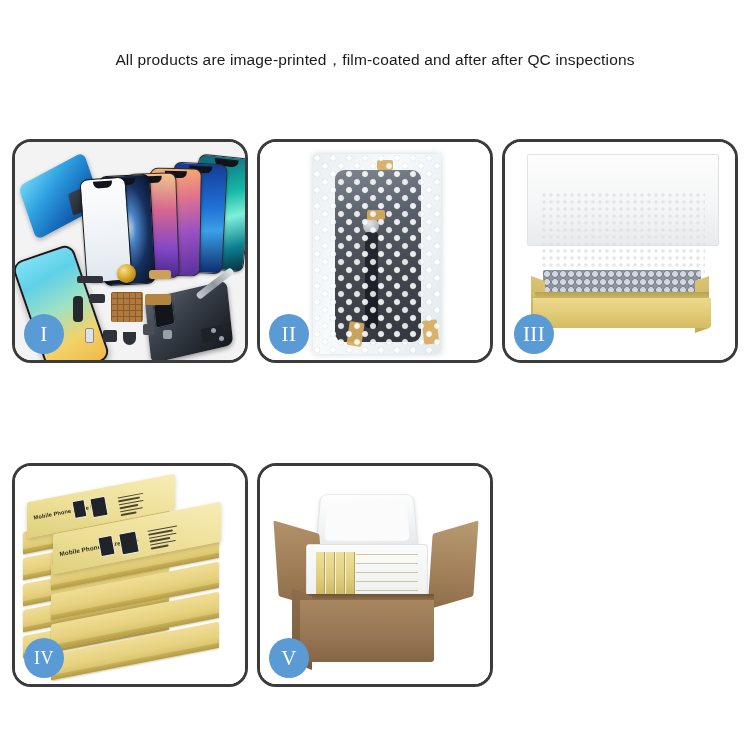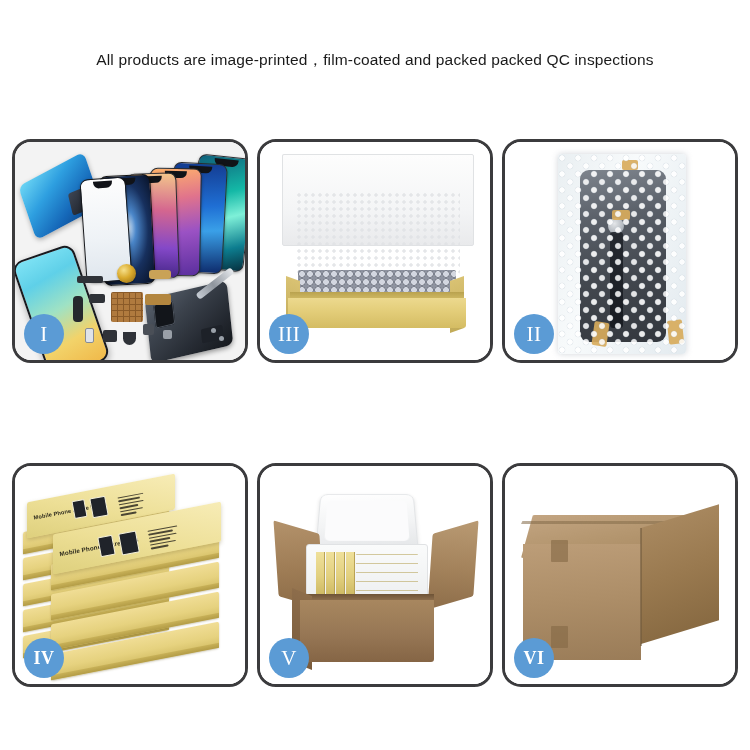--- a/index.html
+++ b/index.html
@@ -75,21 +75,21 @@
     border-radius: 50%;
     background: #5b9bd5;
     color: #ffffff;
     font-family: "Liberation Serif", serif;
     font-size: 21px;
     line-height: 40px;
     text-align: center;
     letter-spacing: 0.4px;
     z-index: 40;
   }
-  .badge.wide { font-size: 18px; font-weight: bold; }
+  .badge.wide { font-size: 18px; }
 
   
   .p1-bg { position:absolute; inset:0; background:#f3f3f3; }
 
   .phone-fan { position: absolute; left: 78px; top: 14px; width: 158px; height: 122px; }
   .fan-ph {
     position: absolute; border-radius: 8px; border: 1.5px solid #2a2c31;
     box-shadow: 0 1px 3px rgba(0,0,0,.35);
   }
   .fan-ph.f5 { width: 56px; height: 114px; left: 100px; top: 0px;
@@ -385,21 +385,21 @@
   .c6-tape.tp2 { left: 46px; top: 160px; width: 17px; height: 22px; }
   .c6-edge {
     position:absolute; left:135px; top:62px; width:2px; height:118px;
     background: rgba(110,88,58,.55);
   }
 </style>
 </head>
 <body>
 
 <div class="header">
-  <div class="page-subtitle">All products are image-printed，film-coated and packed packed QC inspections</div>
+  <div class="page-subtitle">All products are image-printed，film-coated and after after QC inspections</div>
 </div>
 
 <div class="panel-grid">
 
   <div class="panel">
     <div class="panel-photo">
       <div class="p1-bg"></div>
       <div class="tilt-blue"></div>
       <div class="phone-fan">
         <div class="fan-ph f5">
@@ -437,48 +437,48 @@
       <div class="prt pj"></div>
       <div class="screwdriver"></div>
       <div class="tiny-screw s1"></div>
       <div class="tiny-screw s2"></div>
     </div>
     <div class="badge">I</div>
   </div>
 
   <div class="panel">
     <div class="panel-photo">
+      <div class="p2-bg"></div>
+      <div class="bubble-bag">
+        <div class="screen-inside"></div>
+        <div class="flex-dot"></div>
+        <div class="flex-ribbon"></div>
+        <div class="tape t1"></div>
+        <div class="tape t2"></div>
+        <div class="tape t3"></div>
+        <div class="tape t4"></div>
+      </div>
+    </div>
+    <div class="badge">II</div>
+  </div>
+
+  <div class="panel">
+    <div class="panel-photo">
       <div class="p3-bg"></div>
       <div class="lid-flap-l"></div>
       <div class="lid-flap-r"></div>
       <div class="lid-back"></div>
       <div class="foam-sheet"></div>
       <div class="bubble-strip"></div>
       <div class="box-side-l"></div>
       <div class="box-side-r"></div>
       <div class="box-inner-lip"></div>
       <div class="box-front"></div>
     </div>
     <div class="badge">III</div>
-  </div>
-
-  <div class="panel">
-    <div class="panel-photo">
-      <div class="p2-bg"></div>
-      <div class="bubble-bag">
-        <div class="screen-inside"></div>
-        <div class="flex-dot"></div>
-        <div class="flex-ribbon"></div>
-        <div class="tape t1"></div>
-        <div class="tape t2"></div>
-        <div class="tape t3"></div>
-        <div class="tape t4"></div>
-      </div>
-    </div>
-    <div class="badge">II</div>
   </div>
 
   <div class="panel">
     <div class="panel-photo">
       <div class="p4-bg"></div>
       <div class="stack">
         <div class="sbox b5">
             <i class="edge"></i>
           </div>
         <div class="sbox b4">
@@ -551,27 +551,14 @@
         <div class="ybar" style="left:30px"></div>
         <div class="ytray"></div>
       </div>
       <div class="carton-rim"></div>
       <div class="carton-left"></div>
       <div class="carton-front"></div>
     </div>
     <div class="badge">V</div>
   </div>
 
-  <div class="panel">
-    <div class="panel-photo">
-      <div class="p6-bg"></div>
-      <div class="c6-top"></div>
-      <div class="c6-seam"></div>
-      <div class="c6-side"></div>
-      <div class="c6-front"></div>
-      <div class="c6-edge"></div>
-      <div class="c6-tape tp1"></div>
-      <div class="c6-tape tp2"></div>
-    </div>
-    <div class="badge wide">VI</div>
-  </div>
 
 </div>
 
 </body></html>

